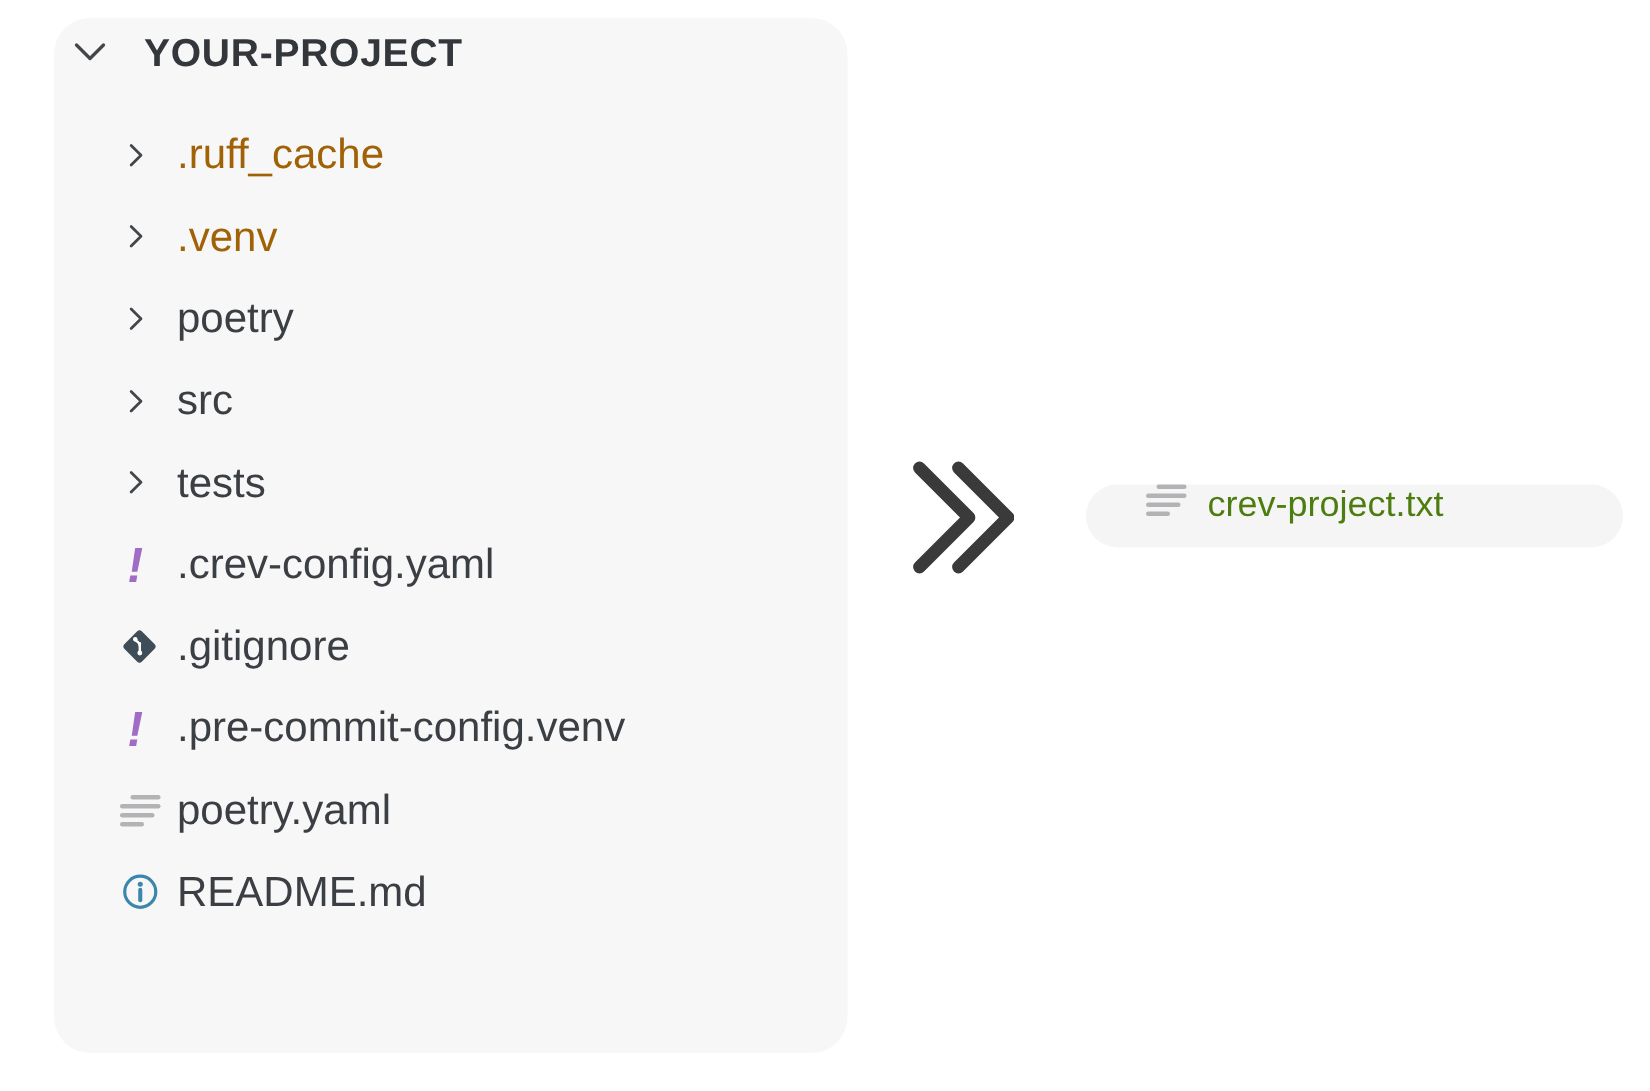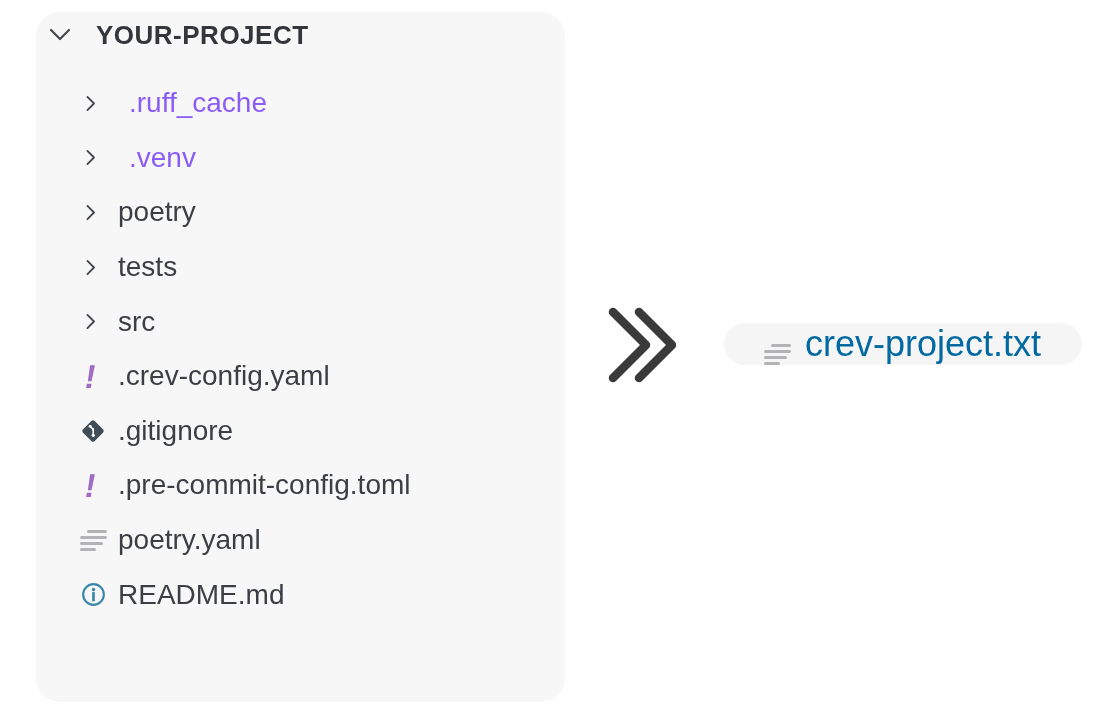--- a/index.html
+++ b/index.html
@@ -31,45 +31,45 @@
     display:flex;align-items:center;
     height:54.6px;
     padding-left:44px;
     font-size:28px;
     color:#3b3f44;
   }
   .icon-slot{
     flex:0 0 38px;width:38px;
     display:flex;align-items:center;justify-content:flex-start;
   }
-  .dim{color:#8b5cf6;margin-left:11px;}
+  .dim{color:#a16207;}
   
   .bang{display:block;font-size:33px;font-weight:700;line-height:1;
         color:#a16cc5;transform:skewX(-10deg);padding-left:5px;}
   .bang::before{content:"!";}
   
   .lines{display:flex;flex-direction:column;gap:3px;width:27px;}
   .lines i{display:block;height:3px;background:#b3b3b6;border-radius:1.5px;}
   .lines i.l1{width:20px;margin-left:7px;}
   .lines i.l2{width:27px;}
   .lines i.l3{width:23px;}
   .lines i.l4{width:16px;}
   
   .arrow-wrap{position:absolute;left:606px;top:305px;width:70px;height:80px;}
   
   .chip{
     position:absolute;left:724px;top:323px;
     width:358px;height:42px;
     box-sizing:border-box;
     background:#f5f5f6;
     border-radius:21px;
-    display:flex;align-items:flex-end;
+    display:flex;align-items:flex-start;
     padding-left:40px;
     gap:14px;
-    font-size:36px;color:#0369a1;
+    font-size:24px;color:#4d7c0f;
   }
 </style>
 </head>
 <body>
 
 <div class="tree-panel">
 
   <div class="tree-header">
     <span class="icon-slot">
       <svg width="28" height="28" viewBox="0 0 28 28">
@@ -105,30 +105,30 @@
     </span>
     <span>poetry</span>
   </div>
 
   <div class="tree-row">
     <span class="icon-slot">
       <svg width="21" height="21" viewBox="0 0 24 24">
           <path d="M8.5 4.5 L16 12 L8.5 19.5" fill="none" stroke="#43474c" stroke-width="2.1" stroke-linecap="round" stroke-linejoin="round"></path>
         </svg>
     </span>
-    <span>tests</span>
+    <span>src</span>
   </div>
 
   <div class="tree-row">
     <span class="icon-slot">
       <svg width="21" height="21" viewBox="0 0 24 24">
           <path d="M8.5 4.5 L16 12 L8.5 19.5" fill="none" stroke="#43474c" stroke-width="2.1" stroke-linecap="round" stroke-linejoin="round"></path>
         </svg>
     </span>
-    <span>src</span>
+    <span>tests</span>
   </div>
 
   <div class="tree-row">
     <span class="icon-slot">
         <span class="bang"></span>
       </span>
     <span>.crev-config.yaml</span>
   </div>
 
   <div class="tree-row">
@@ -141,21 +141,21 @@
         <circle cx="9.4" cy="7.6" r="1.4" fill="#ffffff"></circle>
       </svg>
     </span>
     <span>.gitignore</span>
   </div>
 
   <div class="tree-row">
     <span class="icon-slot">
         <span class="bang"></span>
       </span>
-    <span>.pre-commit-config.toml</span>
+    <span>.pre-commit-config.venv</span>
   </div>
 
   <div class="tree-row">
     <span class="icon-slot">
       <span class="lines">
           <i class="l1"></i>
           <i class="l2"></i>
           <i class="l3"></i>
           <i class="l4"></i>
         </span>

